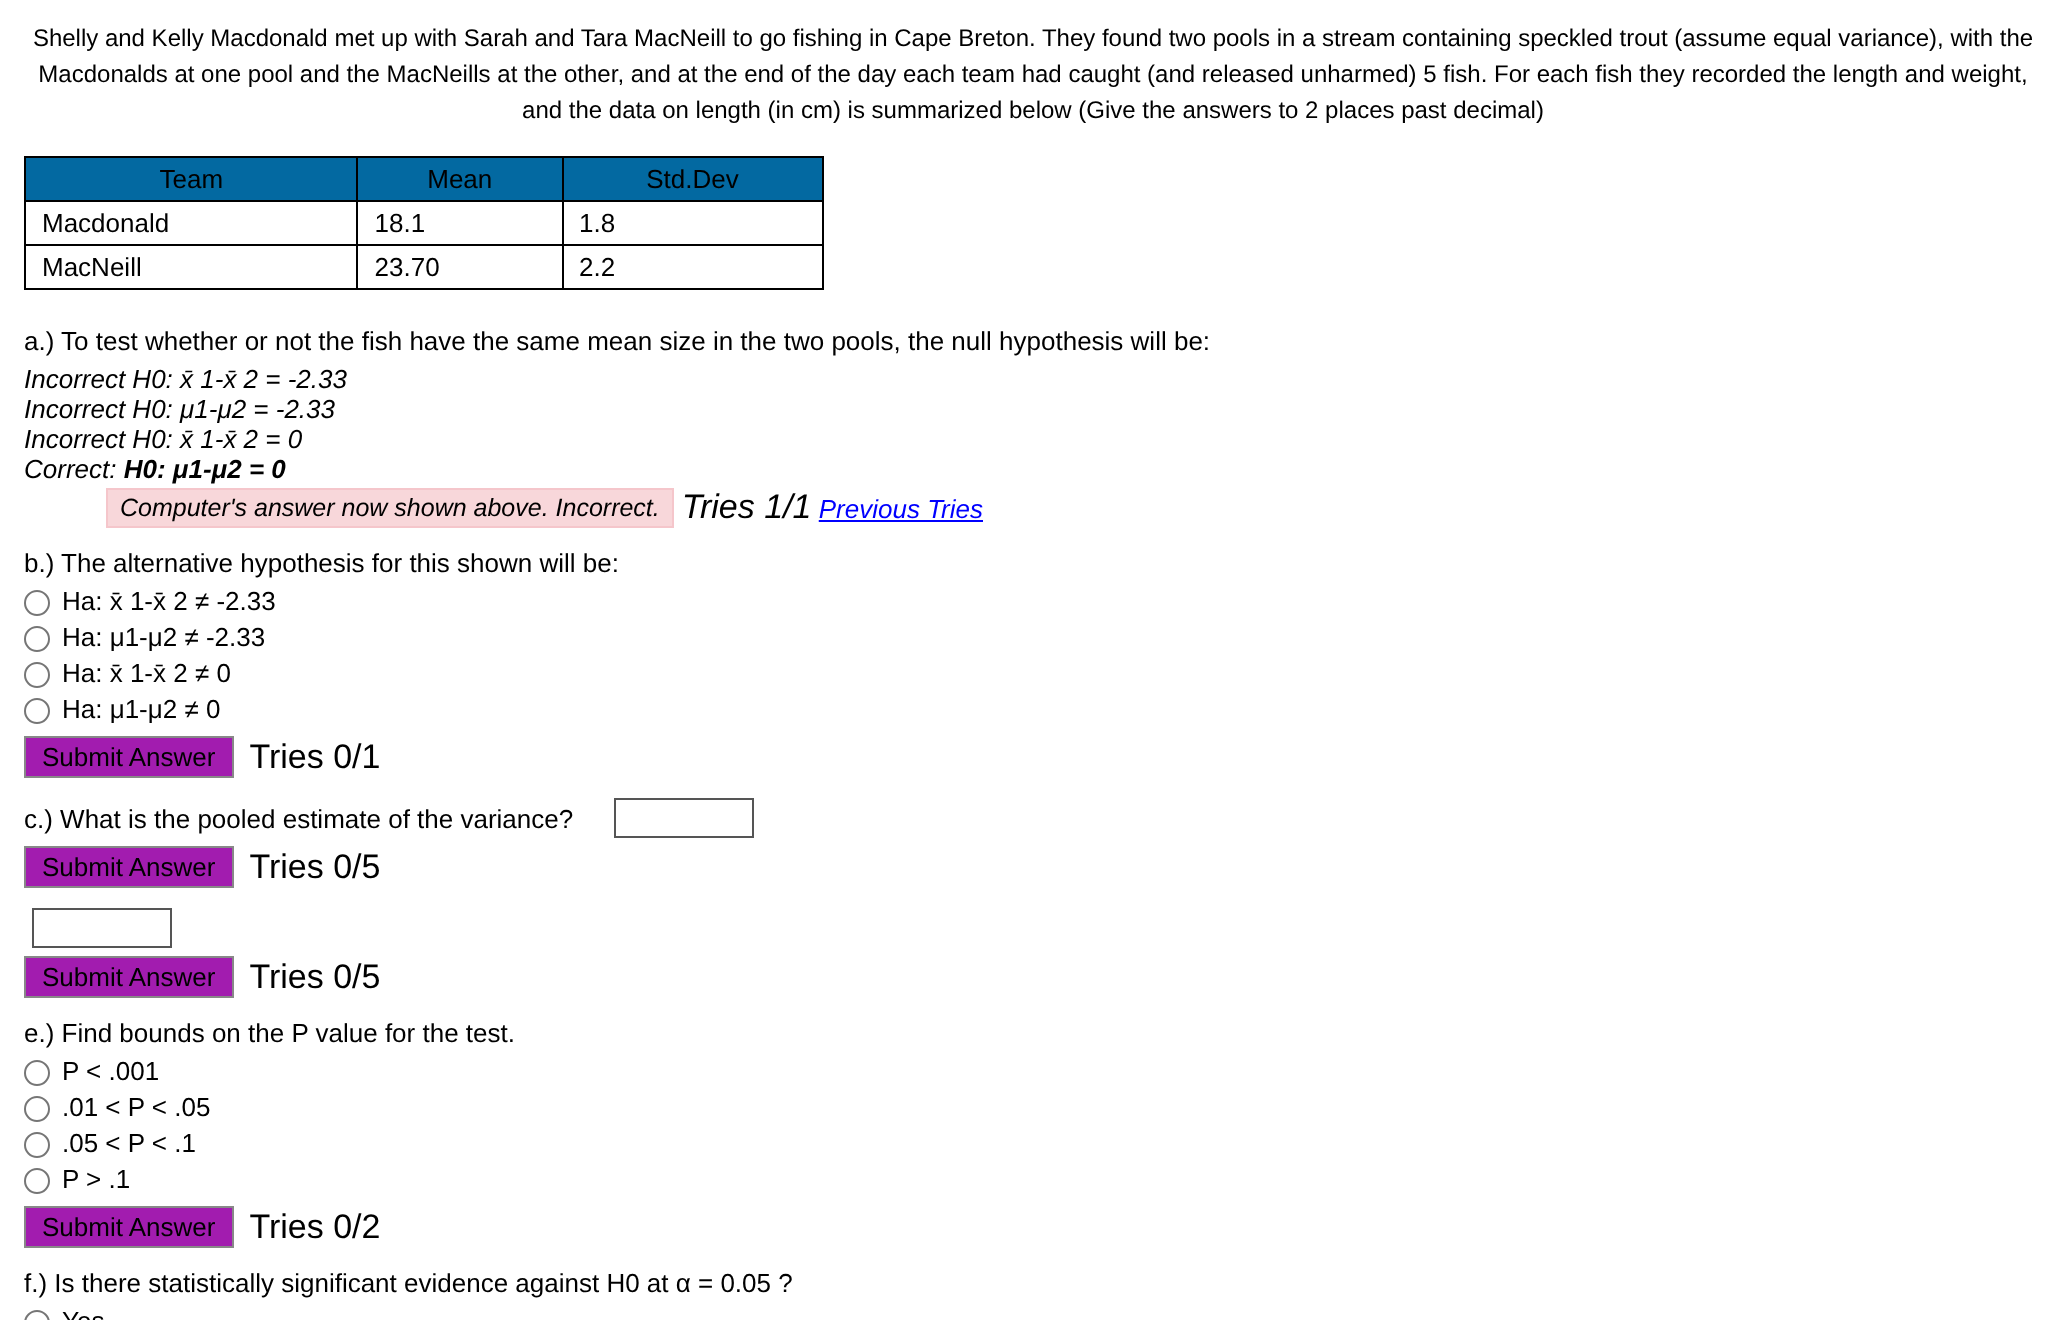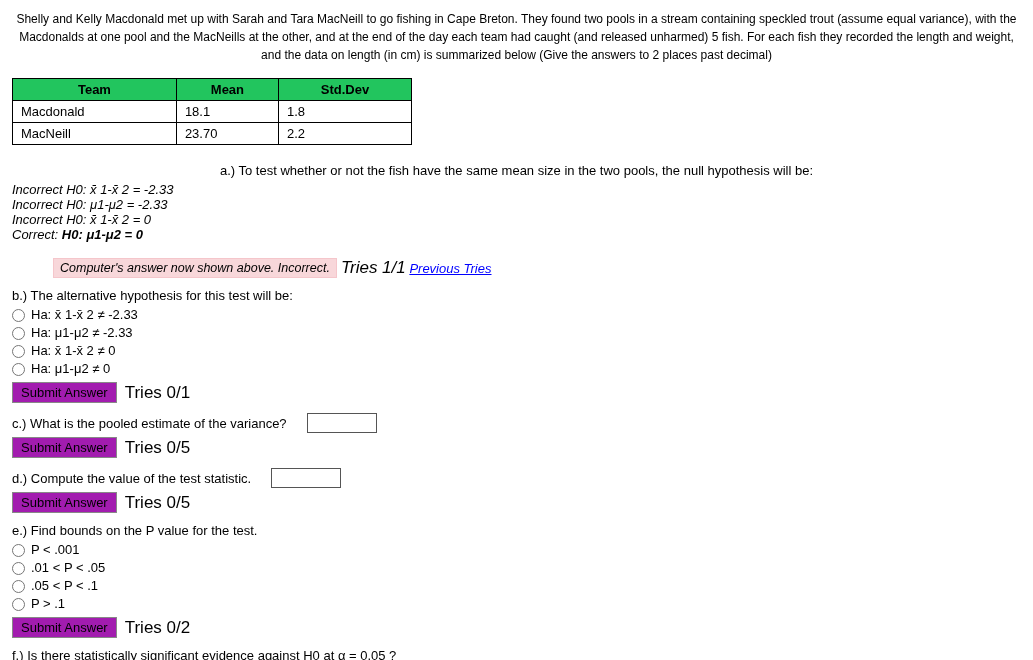--- a/index.html
+++ b/index.html
@@ -22,47 +22,46 @@
       border-collapse: collapse;
       margin-bottom: 18px;
       min-width: 400px;
     }
     table.data-table th, table.data-table td {
       border: 1px solid #000;
       padding: 3px 8px;
       font-size: 13px;
     }
     table.data-table th {
-      background: #22c55e;
-      font-weight: bold;
+      background: #0369a1;
+      font-weight: normal;
     }
     .section {
       margin-bottom: 10px;
     }
     .section-label {
       font-size: 13px;
       margin-bottom: 4px;
-      text-align: center;
     }
     .incorrect-box {
       background: #f8d7da;
       border: 1px solid #f5c6cb;
       display: inline-block;
       padding: 2px 6px;
       font-size: 12.5px;
       color: #000;
       margin-right: 4px;
     }
     .tries-text {
       font-size: 17px;
     }
     .tries-line {
       display: flex;
       align-items: center;
-      margin-top: 16px;
+      margin-top: 2px;
       margin-bottom: 8px;
       padding-left: 41px;
     }
     .prev-tries-link {
       color: #00f;
       text-decoration: underline;
       cursor: pointer;
     }
     .correct-line {
       font-size: 13px;
@@ -163,21 +162,21 @@
     <div class="tries-line">
       <span class="incorrect-box">Computer's answer now shown above. Incorrect.</span>
       <span class="tries-text">Tries 1/1</span>
       &nbsp;
       <a class="prev-tries-link">Previous Tries</a>
     </div>
   </div>
 </div>
 
 <div class="section">
-  <div class="section-title">b.) The alternative hypothesis for this test will be:</div>
+  <div class="section-title">b.) The alternative hypothesis for this shown will be:</div>
   <div class="radio-group">
     <div class="radio-item">
       <input type="radio" name="part_b" style="">
       <span>Ha:  x̄ 1-x̄ 2 ≠ -2.33</span>
     </div>
     <div class="radio-item">
       <input type="radio" name="part_b" style="">
       <span>Ha:  μ1-μ2 ≠ -2.33</span>
     </div>
     <div class="radio-item">
@@ -201,21 +200,20 @@
     <input type="text" class="short-input inline-input" style="">
   </div>
   <div class="submit-row">
     <button class="submit-btn">Submit Answer</button>
     <span class="tries-text">Tries 0/5</span>
   </div>
 </div>
 
 <div class="section">
   <div class="answer-line">
-    <span>d.) Compute the value of the test statistic.</span>
     <input type="text" class="short-input inline-input" style="">
   </div>
   <div class="submit-row">
     <button class="submit-btn">Submit Answer</button>
     <span class="tries-text">Tries 0/5</span>
   </div>
 </div>
 
 <div class="section">
   <div class="section-title">e.) Find bounds on the P value for the test.</div>

